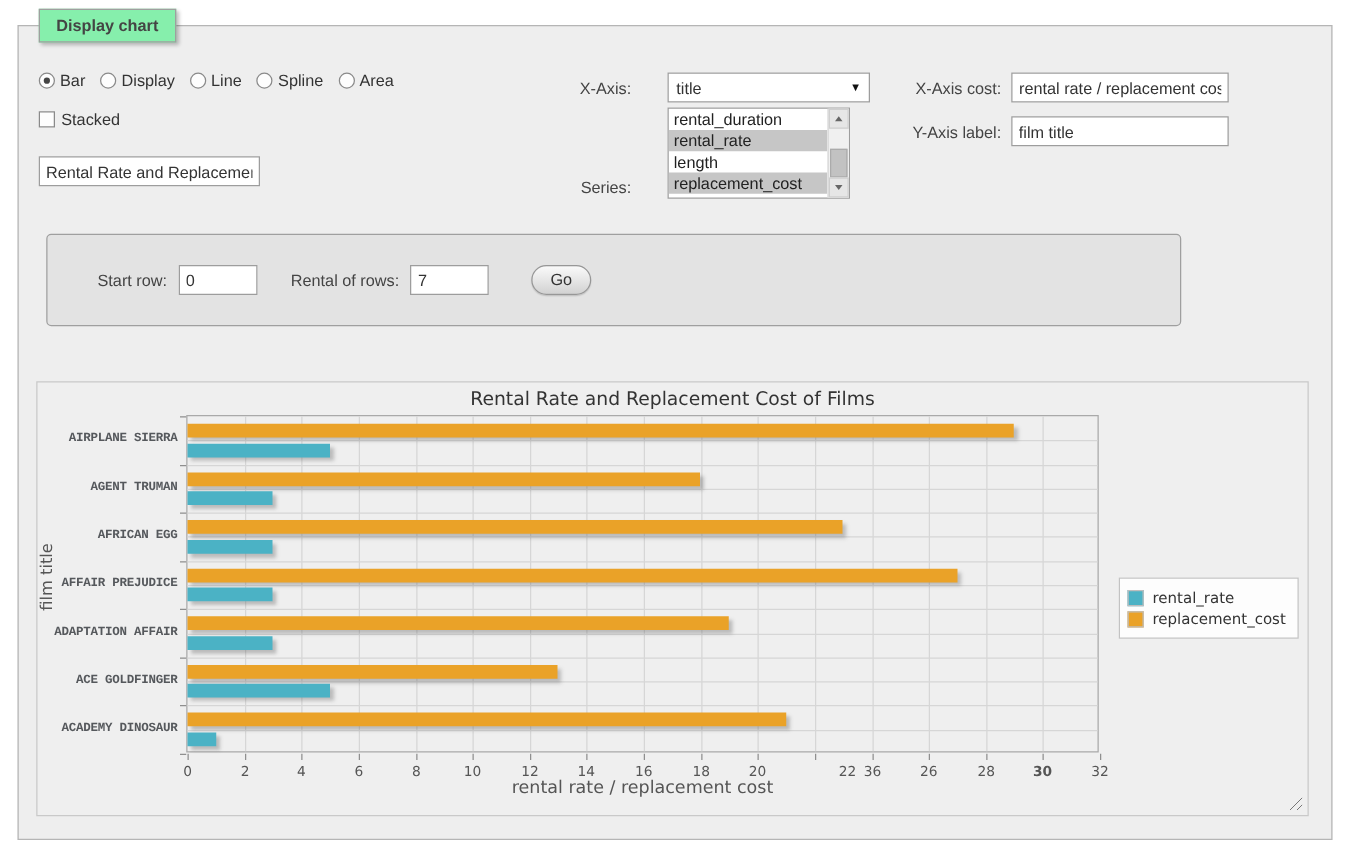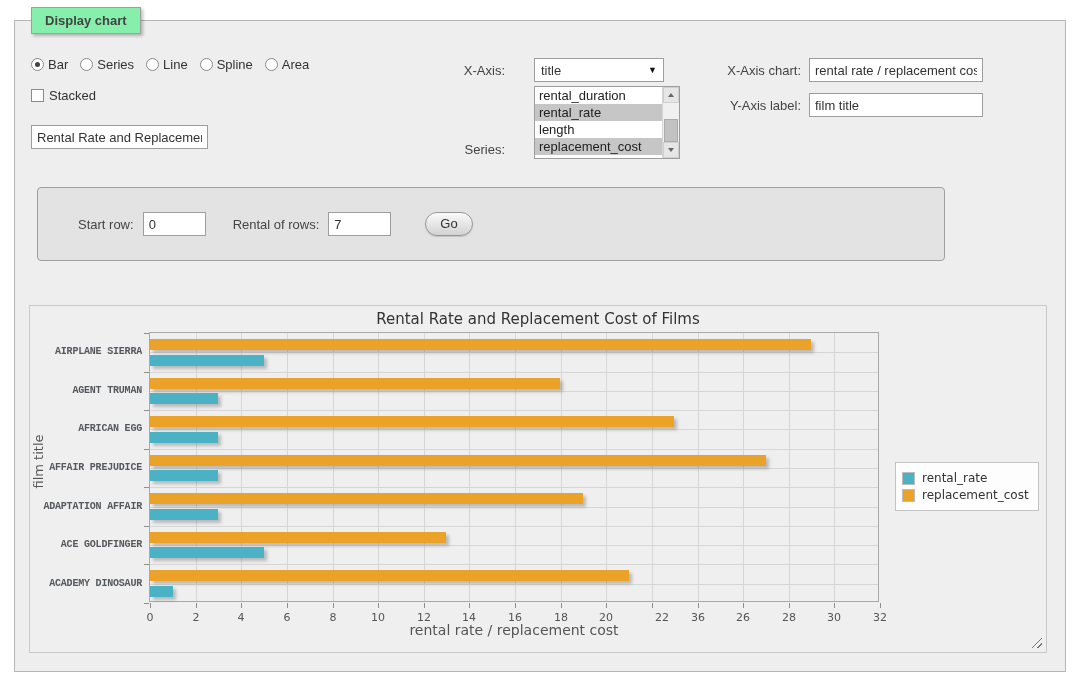--- a/index.html
+++ b/index.html
@@ -26,21 +26,21 @@
   .radio.checked::after { content:""; position:absolute; left:3px; top:3px; width:5px; height:5px;
            border-radius:50%; background:#444; }
   .check-row { position:absolute; left:16px; top:67px; display:flex; align-items:center; gap:5px;
                font-size:13px; color:#333; }
   .checkbox { width:13px; height:13px; border:1px solid #8a8a8a; background:#fdfdfd; display:inline-block; }
 
   .txt-input { position:absolute; border:1px solid #9d9d9d; background:#fff; font-family:"Liberation Sans",sans-serif;
                font-size:13px; color:#333; padding:2px 5px; height:24px; }
 
   
-  .select { position:absolute; left:519px; top:37px; width:130px; height:24px; background:#fff;
+  .select { position:absolute; left:519px; top:37px; width:162px; height:24px; background:#fff;
             border:1px solid #9d9d9d; font-size:13px; color:#333; display:flex; align-items:center;
             padding:0 6px; justify-content:space-between; }
   .select .arrow { font-size:9px; color:#111; }
 
   
   .listbox { position:absolute; left:519px; top:65px; width:146px; height:73px; background:#fff;
              border:1px solid #9d9d9d; display:flex; }
   .listbox .opts { flex:1; overflow:hidden; }
   .opt { font-size:13px; color:#222; padding:1px 4px; height:17px; line-height:15px; white-space:nowrap; }
   .opt.selected { background:#c6c6c6; }
@@ -99,21 +99,21 @@
   <div class="fieldset">
     <div class="legendbox">Display chart</div>
 
     <div class="radio-row">
         <div class="radio-item">
           <span class="radio checked"></span>
           <span>Bar</span>
         </div>
         <div class="radio-item">
           <span class="radio"></span>
-          <span>Series</span>
+          <span>Display</span>
         </div>
         <div class="radio-item">
           <span class="radio"></span>
           <span>Line</span>
         </div>
         <div class="radio-item">
           <span class="radio"></span>
           <span>Spline</span>
         </div>
         <div class="radio-item">
@@ -147,21 +147,21 @@
         <div class="sb-btn sb-up">
             <span class="tri-up"></span>
           </div>
         <div class="sb-thumb"></div>
         <div class="sb-btn sb-down">
             <span class="tri-down"></span>
           </div>
       </div>
     </div>
 
-    <div class="ctl-label right-align" style="left:666px; top:41px; width:120px;">X-Axis chart:</div>
+    <div class="ctl-label right-align" style="left:666px; top:41px; width:120px;">X-Axis cost:</div>
     <input class="txt-input" style="left: 794px; top: 37px; width: 174px;" type="text" value="rental rate / replacement cost">
 
     <div class="ctl-label right-align" style="left:666px; top:76px; width:120px;">Y-Axis label:</div>
     <input class="txt-input" style="left: 794px; top: 72px; width: 174px;" type="text" value="film title">
 
     <div class="panel">
       <label>Start row:</label>
       <input type="text" value="0" style="">
       <span class="gap"></span>
       <label>Rental of rows:</label>
@@ -200,33 +200,33 @@
           <div class="xtickmark" style="left: 365px;"></div>
           <div class="xticklab" style="left: 365px;">16</div>
           <div class="vgrid" style="left: 411px;"></div>
           <div class="xtickmark" style="left: 411px;"></div>
           <div class="xticklab" style="left: 411px;">18</div>
           <div class="vgrid" style="left: 456px;"></div>
           <div class="xtickmark" style="left: 456px;"></div>
           <div class="xticklab" style="left: 456px;">20</div>
           <div class="vgrid" style="left: 502px;"></div>
           <div class="xtickmark" style="left: 502px;"></div>
-          <div class="xticklab" style="left: 512px;">22</div>
+          <div class="xticklab" style="left: 528px;">22</div>
           <div class="vgrid" style="left: 548px;"></div>
           <div class="xtickmark" style="left: 548px;"></div>
           <div class="xticklab" style="left: 548px;">36</div>
           <div class="vgrid" style="left: 593px;"></div>
           <div class="xtickmark" style="left: 593px;"></div>
           <div class="xticklab" style="left: 593px;">26</div>
           <div class="vgrid" style="left: 639px;"></div>
           <div class="xtickmark" style="left: 639px;"></div>
           <div class="xticklab" style="left: 639px;">28</div>
           <div class="vgrid" style="left: 684px;"></div>
           <div class="xtickmark" style="left: 684px;"></div>
-          <div class="xticklab" style="left: 684px;">30</div>
+          <div class="xticklab" style="left: 684px; font-weight: bold;">30</div>
           <div class="xtickmark" style="left: 730px;"></div>
           <div class="xticklab" style="left: 730px;">32</div>
           <div class="hgrid" style="top: 19px;"></div>
           <div class="ytickmark" style="top: 0px;"></div>
           <div class="cat-label" style="top: 13px;">AIRPLANE SIERRA</div>
           <div class="bar" style="top: 6px; width: 661px; background: rgb(234, 162, 40);"></div>
           <div class="bar" style="top: 22px; width: 114px; background: rgb(75, 178, 197);"></div>
           <div class="hgrid" style="top: 39px;"></div>
           <div class="hgrid" style="top: 58px;"></div>
           <div class="ytickmark" style="top: 39px;"></div>

